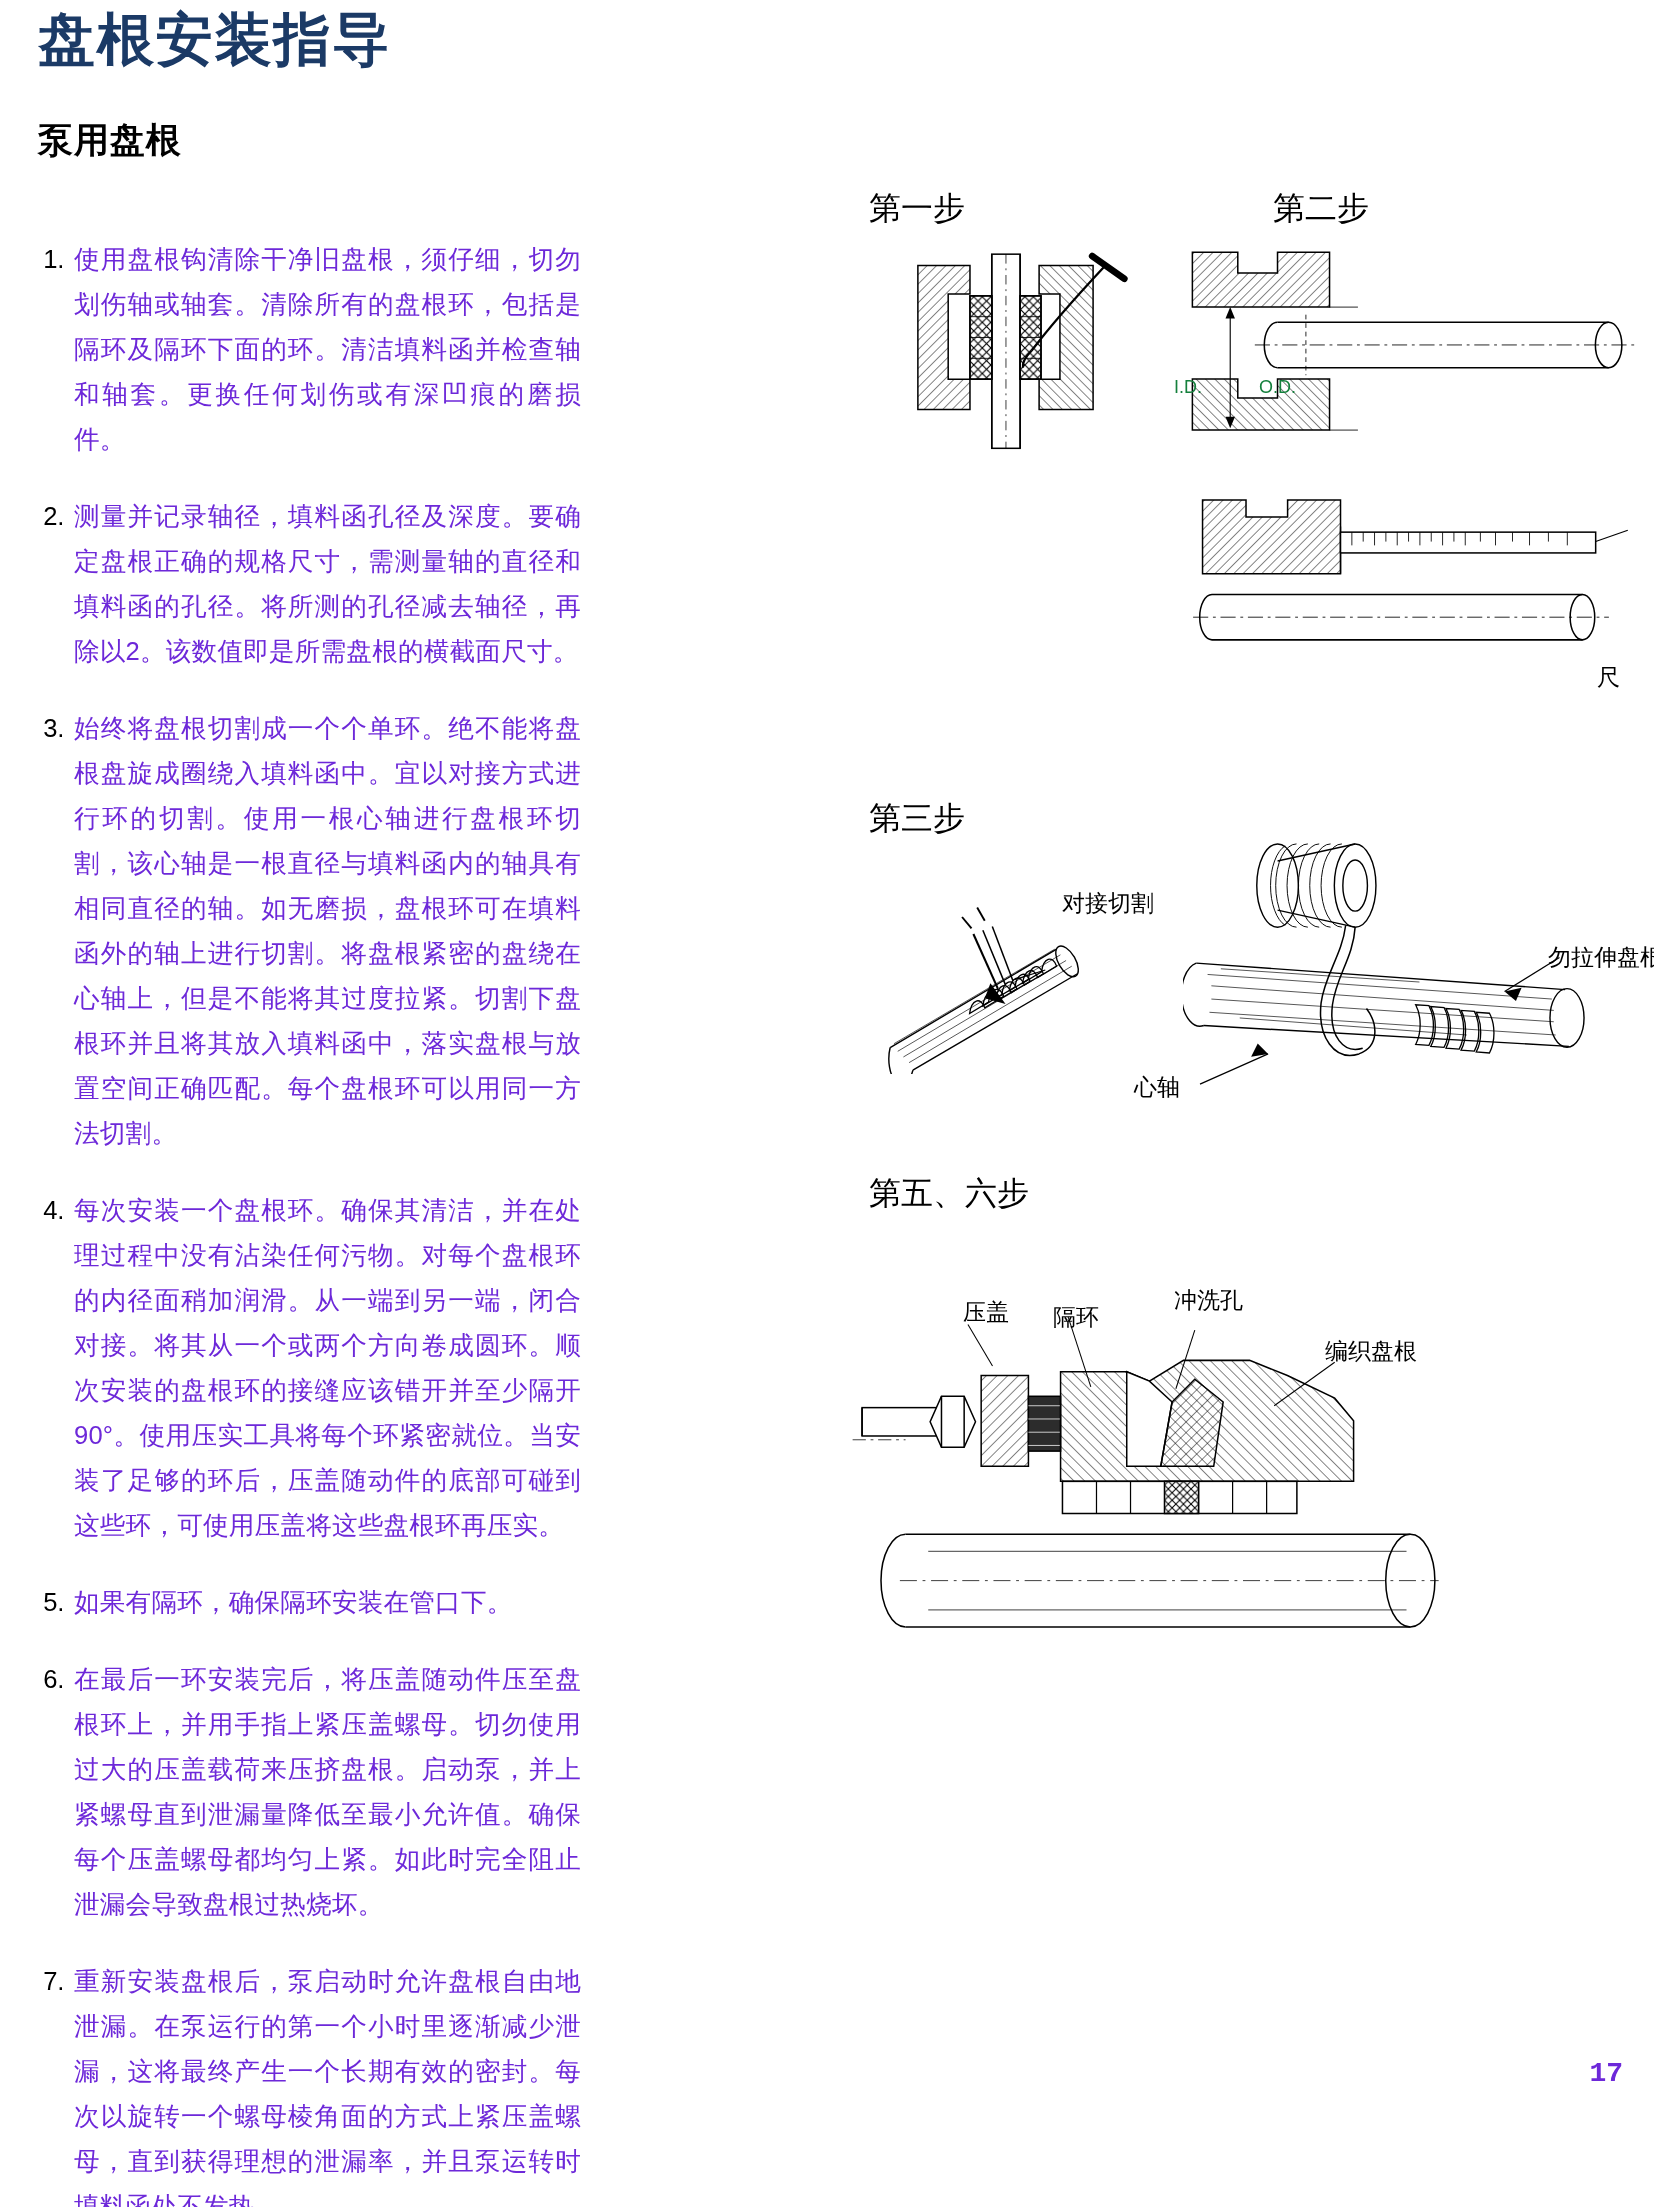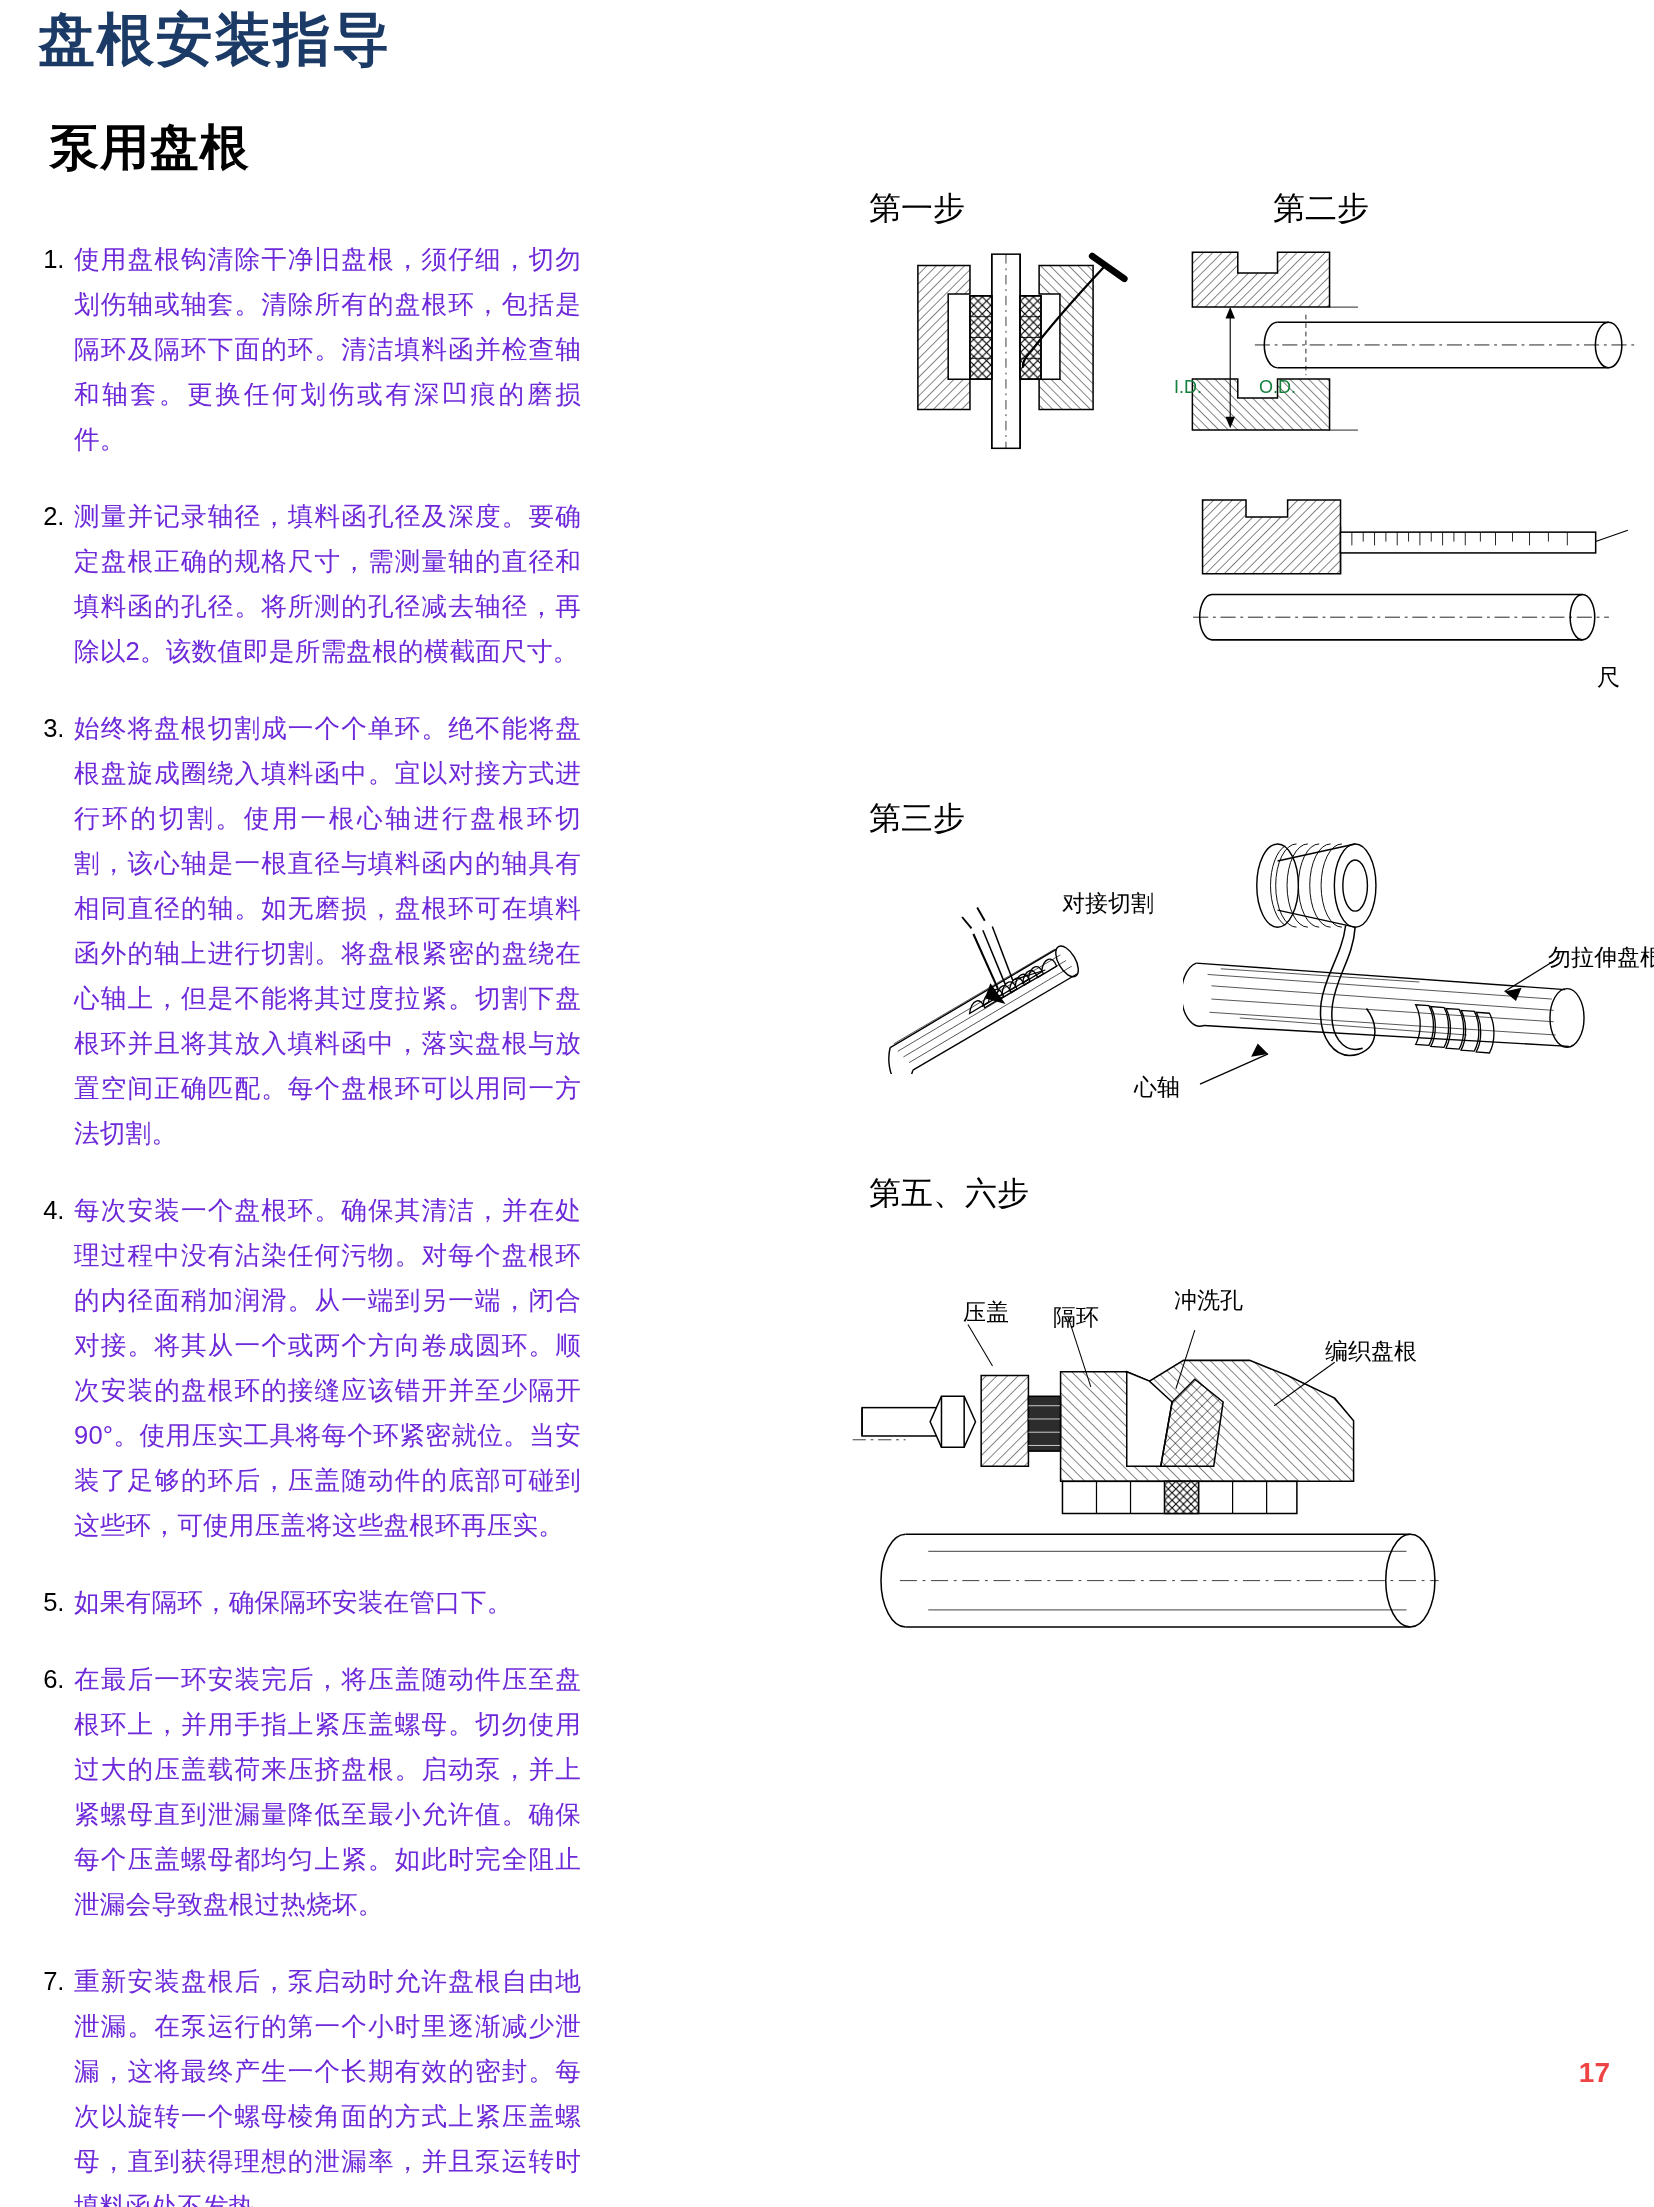--- a/index.html
+++ b/index.html
@@ -11,22 +11,22 @@
   }
   .page { position:relative; width:1654px; height:2132px; padding:16px; }
 
   
   .main-title {
     position:absolute; left:38px; top:7.6px;
     font-size:57px; font-weight:bold; color:#1b3a66;
     letter-spacing:1.9px; line-height:1.1;
   }
   .sub-title {
-    position:absolute; left:50px; top:121px;
-    font-size:49px; font-weight:bold; color:#000;
+    position:absolute; left:38px; top:121px;
+    font-size:35px; font-weight:bold; color:#000;
     letter-spacing:0.9px; line-height:1.1;text-align:center;
   }
 
   
   .steps {
     position:absolute; left:32px; top:237px;
     width:549px;
   }
   .step { display:flex; margin-bottom:32px; }
   .step-num {
@@ -49,22 +49,22 @@
   }
   .dim-label {
     position:absolute; font-size:18px; color:#15803d; white-space:nowrap;
     font-family:"Liberation Sans",sans-serif;
   }
   svg { display:block; }
   .fig { position:absolute; }
 
   
   .page-num {
-    position:absolute; right:44px; bottom:43px;
-    font-size:28px; font-weight:bold; color:#ef4444;
+    position:absolute; right:31px; bottom:43px;
+    font-size:28px; font-weight:bold; color:#6d28d9;font-family:Liberation Mono, monospace;
   }
 </style>
 </head>
 <body>
 
 <div class="page">
 
   <div class="main-title">盘根安装指导</div>
   <div class="sub-title">泵用盘根</div>
 

